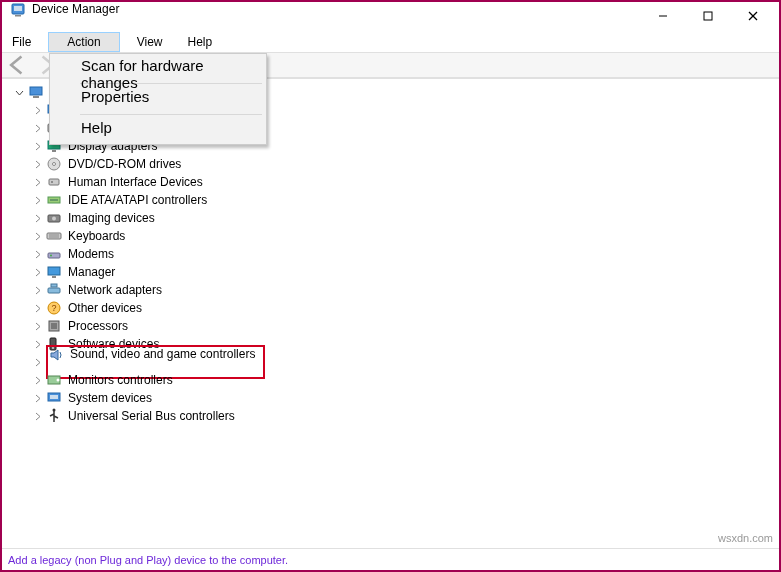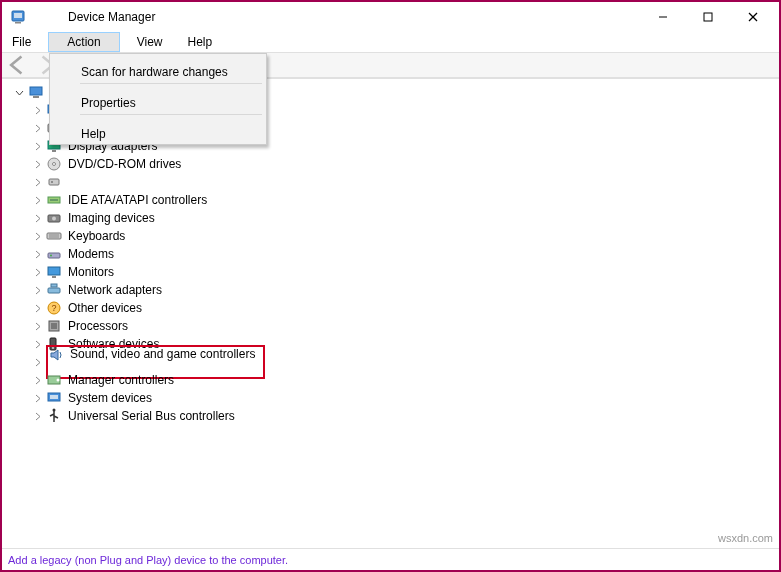--- a/index.html
+++ b/index.html
@@ -1,18 +1,18 @@
 <!DOCTYPE html>
 <html><head>
 <meta charset="utf-8">
 <style>
 * { box-sizing: border-box; margin: 0; padding: 0; font-family: "Segoe UI", Tahoma, sans-serif; }
 body { background: #fff; font-size: 12px; color: #000; }
 .outer { width: 781px; height: 572px; border: 2px solid #a00050; position: relative; background: #fff; display: flex; flex-direction: column; }
-.titlebar { height: 30px; display: flex; align-items: center; padding: 0 4px; gap: 36px; }
+.titlebar { height: 30px; display: flex; align-items: flex-start; padding: 0 4px; }
 .titlebar .ticon { width: 16px; height: 16px; margin: 0 6px 0 4px; }
 .titlebar .title { flex: 1; font-size: 12px; }
 .winbtns { display: flex; }
 .winbtn { width: 45px; height: 28px; display: flex; align-items: center; justify-content: center; font-size: 13px; }
 .winbtn svg { width: 10px; height: 10px; }
 .menubar { height: 20px; display: flex; align-items: stretch; padding: 0 2px; gap: 9px; }
 .menu-item { padding: 2px 8px; font-size: 12px; display: flex; align-items: center; }
 .menu-item.active { background: #e5e5e5; border: 1px solid #99d1ff; padding: 1px 18px; }
 .toolbar { height: 26px; border-top: 1px solid #e0e0e0; border-bottom: 1px solid #e0e0e0; background: #f6f6f6; display: flex; align-items: center; padding: 0 4px; gap: 4px; position: relative; }
 .tbtn { width: 24px; height: 22px; display:flex; align-items:center; justify-content:center; opacity: .5; }
@@ -21,21 +21,21 @@
 .tree { font-size: 12px; }
 .row { display: flex; align-items: center; height: 18px; white-space: nowrap; }
 .exp { width: 11px; height: 11px; margin-right: 3px; display:flex; align-items:center; justify-content:center; }
 .exp svg { width: 9px; height: 9px; }
 .dicon { width: 16px; height: 16px; margin-right: 4px; display:flex; align-items:center; justify-content:center; }
 .rowlabel { padding: 0 2px; }
 .row.l1 { padding-left: 6px; }
 .row.l2 { padding-left: 24px; }
 .row.highlighted .rowlabel-wrap { border: 2px solid #d00020; padding: 0 6px 0 0; display:flex; align-items:flex-start; height: 34px; }
 .dropdown { position: absolute; top: 0; left: 47px; width: 218px; background: #f2f2f2; border: 1px solid #ccc; box-shadow: 2px 3px 3px rgba(0,0,0,.25); padding: 2px; z-index: 20; }
-.ddrow { height: 24px; display: flex; align-items: flex-end; padding-left: 28px; font-size: 12px; border: 1px solid transparent; }
+.ddrow { height: 24px; display: flex; align-items: flex-start; padding-left: 28px; font-size: 15px; border: 1px solid transparent; }
 .ddrow.hl { background: #91c9f7; border: 1px solid #2a8dd4; }
 .ddhl-outline { border: 2px solid #d00020; padding: 0; }
 .ddhl-outline .ddrow { margin: 0; }
 .ddsep { height: 1px; background: #d8d8d8; margin: 3px 2px 3px 28px; }
 .statusbar { height: 22px; border-top: 1px solid #e0e0e0; font-size: 11px; display:flex; align-items:center; padding: 0 6px; color: #6d28d9; }
 .watermark { position: absolute; right: 6px; bottom: 26px; font-size: 11px; color: #999; }
 </style>
 </head>
 <body>
 
@@ -190,20 +190,21 @@
             <svg viewBox="0 0 9 9">
               <path d="M3 1 L7 4.5 L3 8" fill="none" stroke="#888"></path>
             </svg>
           </span>
           <span class="dicon">
             <svg viewBox="0 0 16 16" width="16" height="16">
               <rect x="3" y="5" width="10" height="6" rx="1" fill="#ccc" stroke="#777"></rect>
               <circle cx="6" cy="8" r="1" fill="#777"></circle>
             </svg>
           </span>
+          <span class="rowlabel">Human Interface Devices</span>
         </div>
         <div class="row l2">
           <span class="exp">
             <svg viewBox="0 0 9 9">
               <path d="M3 1 L7 4.5 L3 8" fill="none" stroke="#888"></path>
             </svg>
           </span>
           <span class="dicon">
             <svg viewBox="0 0 16 16" width="16" height="16">
               <rect x="2" y="5" width="12" height="6" fill="#9c7" stroke="#595"></rect>
@@ -260,21 +261,21 @@
             <svg viewBox="0 0 9 9">
               <path d="M3 1 L7 4.5 L3 8" fill="none" stroke="#888"></path>
             </svg>
           </span>
           <span class="dicon">
             <svg viewBox="0 0 16 16" width="16" height="16">
               <rect x="2" y="3" width="12" height="8" fill="#49d" stroke="#269"></rect>
               <rect x="6" y="12" width="4" height="2" fill="#888"></rect>
             </svg>
           </span>
-          <span class="rowlabel">Monitors</span>
+          <span class="rowlabel">Manager</span>
         </div>
         <div class="row l2">
           <span class="exp">
             <svg viewBox="0 0 9 9">
               <path d="M3 1 L7 4.5 L3 8" fill="none" stroke="#888"></path>
             </svg>
           </span>
           <span class="dicon">
             <svg viewBox="0 0 16 16" width="16" height="16">
               <rect x="2" y="6" width="12" height="5" rx="1" fill="#8bd" stroke="#479"></rect>
@@ -346,21 +347,21 @@
             <svg viewBox="0 0 9 9">
               <path d="M3 1 L7 4.5 L3 8" fill="none" stroke="#888"></path>
             </svg>
           </span>
           <span class="dicon">
             <svg viewBox="0 0 16 16" width="16" height="16">
               <rect x="2" y="4" width="12" height="8" fill="#9c9" stroke="#585"></rect>
               <circle cx="12" cy="8" r="1.5" fill="#fff"></circle>
             </svg>
           </span>
-          <span class="rowlabel">Manager controllers</span>
+          <span class="rowlabel">Monitors controllers</span>
         </div>
         <div class="row l2">
           <span class="exp">
             <svg viewBox="0 0 9 9">
               <path d="M3 1 L7 4.5 L3 8" fill="none" stroke="#888"></path>
             </svg>
           </span>
           <span class="dicon">
             <svg viewBox="0 0 16 16" width="16" height="16">
               <rect x="2" y="3" width="12" height="8" fill="#4a90d9" stroke="#2266aa"></rect>

